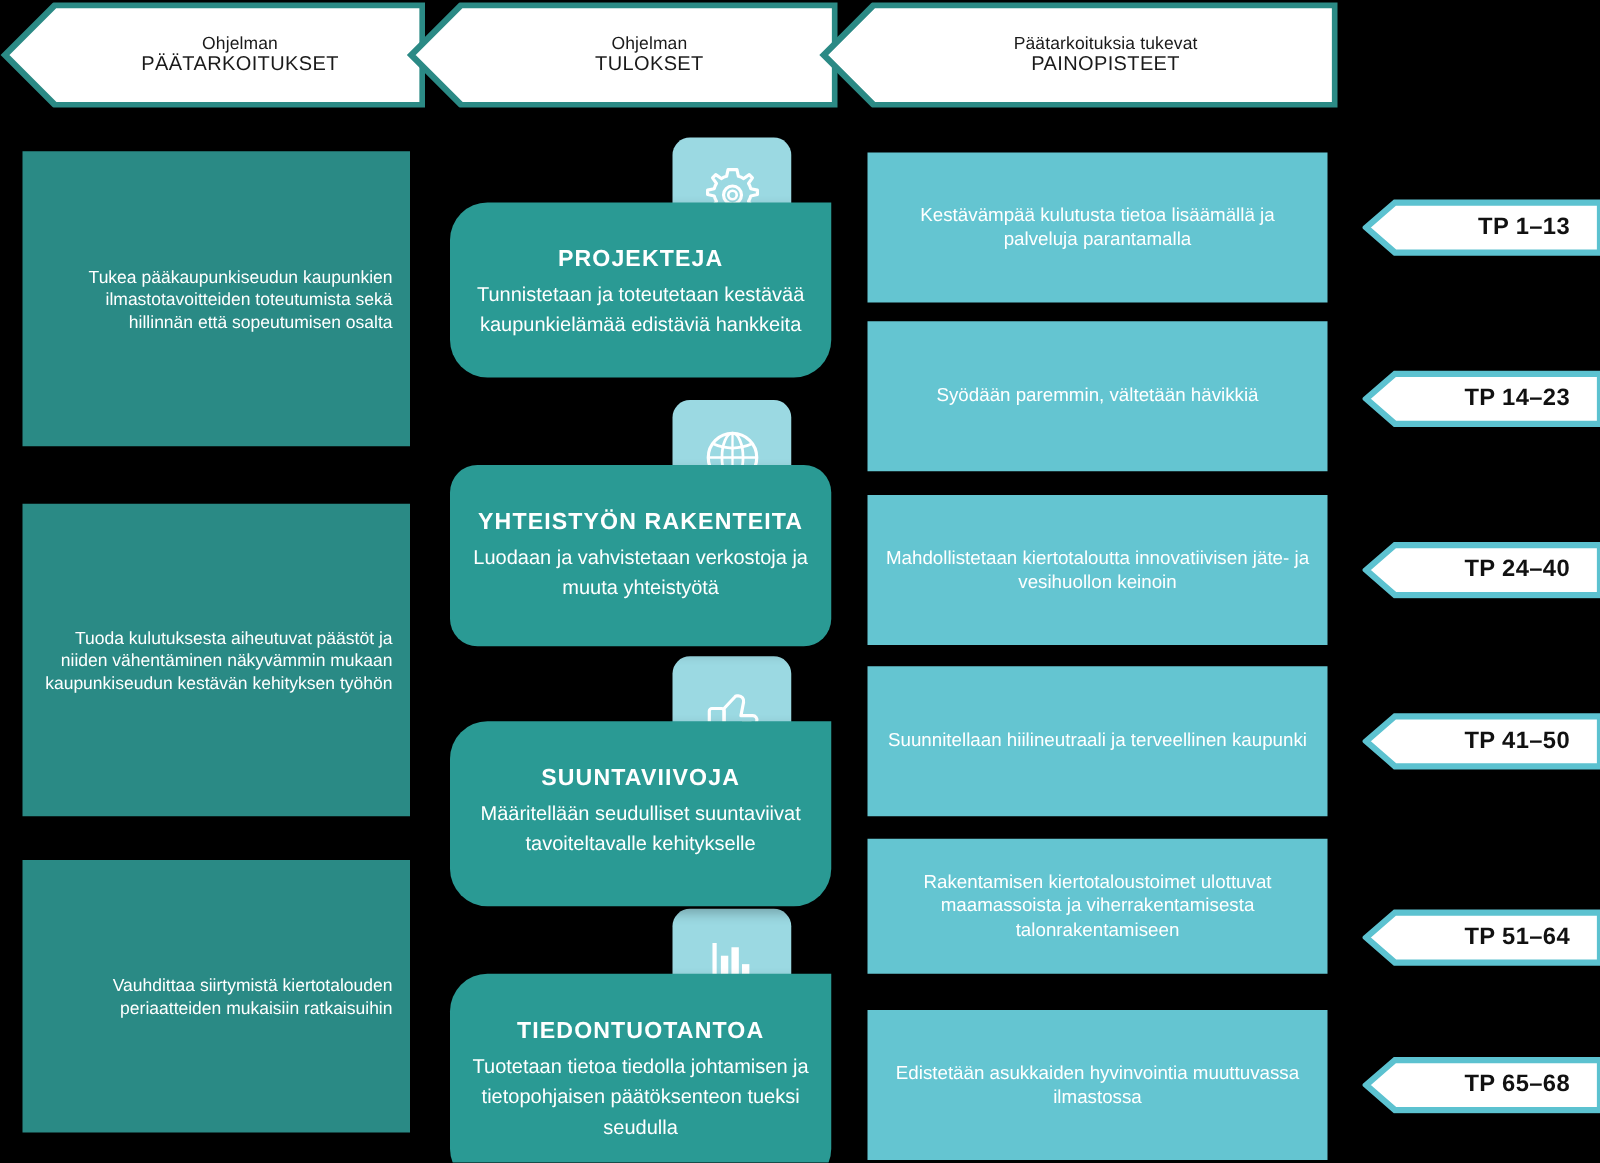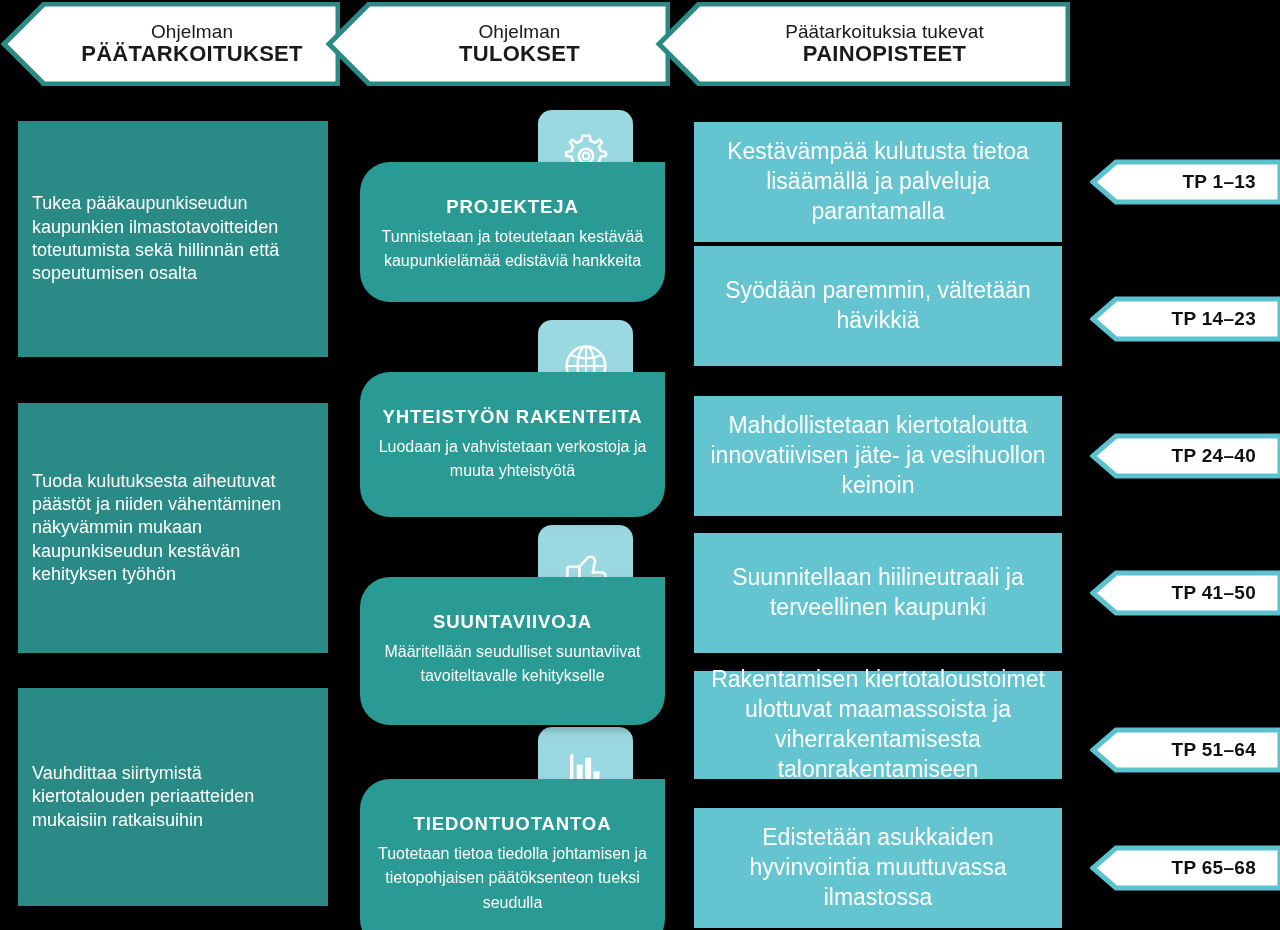--- a/index.html
+++ b/index.html
@@ -39,22 +39,22 @@
     height: 100%;
   }
   .hdr-text {
     position: relative;
     z-index: 2;
     text-align: center;
     color: #1a1a1a;
     line-height: 1.12;
     letter-spacing: 0.1px;
   }
-  .hdr-line1 { font-size: 19px; font-weight: 400; }
-  .hdr-line2 { font-size: 22px; font-weight: bold; letter-spacing: 0.3px; }
+  .hdr-line1 { font-size: 14px; font-weight: 400; }
+  .hdr-line2 { font-size: 16px; font-weight: normal; letter-spacing: 0.3px; }
 
   #hdr-a1 { left: 0px;    width: 340px; }
   #hdr-a2 { left: 325px;  width: 345px; }
   #hdr-a3 { left: 655px;  width: 415px; }
   #hdr-a4 { left: 1055px; width: 225px; }
 
   #hdr-a1 .hdr-text { padding-left: 44px; }
   #hdr-a2 .hdr-text { padding-left: 44px; }
   #hdr-a3 .hdr-text { padding-left: 44px; }
   #hdr-a4 .hdr-text { padding-left: 42px; }
@@ -66,23 +66,23 @@
     width: 310px;
     background: #2a8a85;
     display: flex;
     align-items: center;
     justify-content: center;
     box-sizing: border-box;
     padding: 10px 14px;
   }
   .purpose-text {
     color: #ffffff;
-    font-size: 18px;
+    font-size: 14px;
     line-height: 1.30;
-    text-align: left;
+    text-align: right;
   }
   #purpose-0 { top: 121px; height: 236px; }
   #purpose-1 { top: 403px; height: 250px; }
   #purpose-2 { top: 688px; height: 218px; }
 
   
   .result-card {
     position: absolute;
     left: 360px;
     width: 305px;
@@ -123,46 +123,46 @@
     margin-bottom: 7px;
   }
   .result-desc {
     color: #ffffff;
     font-size: 16px;
     line-height: 1.52;
   }
   #result-0 { top: 110px; }
   #result-0 .result-body { height: 140px; }
   #result-1 { top: 320px; }
-  #result-1 .result-body { height: 145px; }
+  #result-1 .result-body { height: 145px; border-radius: 22px; }
   #result-2 { top: 525px; }
   #result-2 .result-body { height: 148px; }
   #result-3 { top: 727px; }
   #result-3 .result-body { height: 170px; }
 
   
   .focus-box {
     position: absolute;
     left: 694px;
     width: 368px;
     background: #64c5d1;
     display: flex;
     align-items: center;
     justify-content: center;
     box-sizing: border-box;
     padding: 8px 12px;
   }
   .focus-text {
     color: #ffffff;
-    font-size: 23px;
+    font-size: 15px;
     line-height: 1.30;
     text-align: center;
   }
   #focus-0 { top: 122px; height: 120px; }
-  #focus-1 { top: 246px; height: 120px; }
+  #focus-1 { top: 257px; height: 120px; }
   #focus-2 { top: 396px; height: 120px; }
   #focus-3 { top: 533px; height: 120px; }
   #focus-4 { top: 671px; height: 108px; }
   #focus-5 { top: 808px; height: 120px; }
 
   
   .tp-arrow {
     position: absolute;
     left: 1090px;
     width: 190px;

